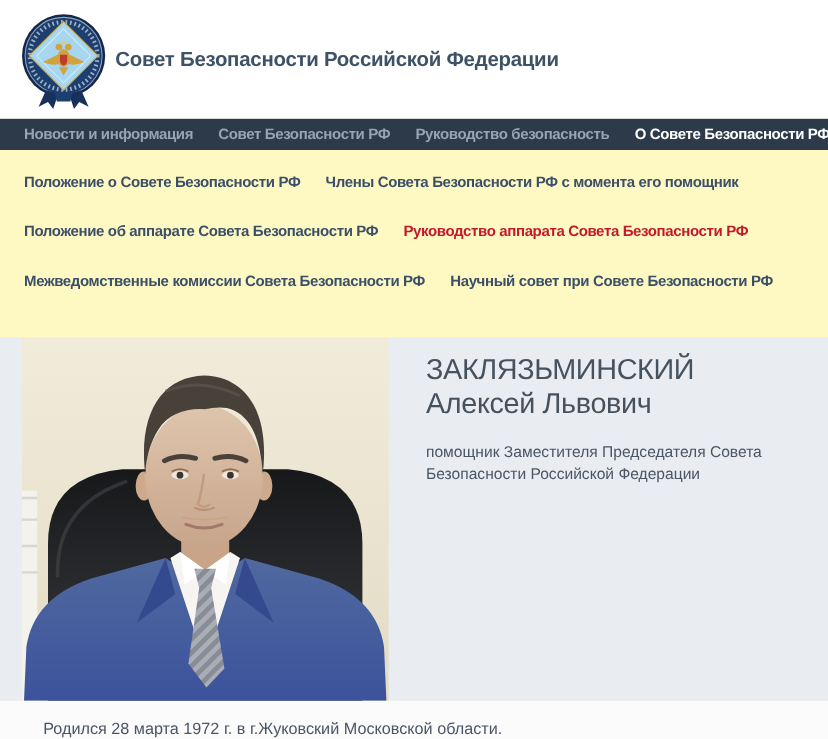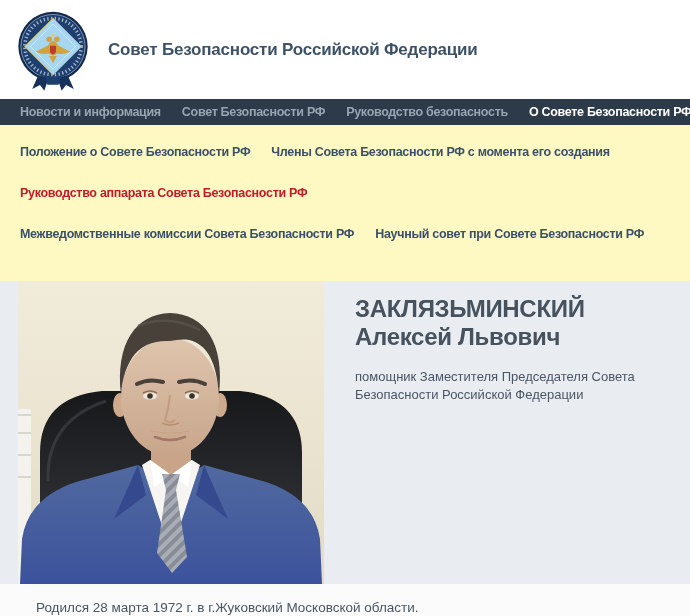--- a/index.html
+++ b/index.html
@@ -3,38 +3,38 @@
 <meta charset="utf-8">
 <style>
   * { margin:0; padding:0; box-sizing:border-box; }
   html,body { background:#ffffff; }
   body { font-family:"Liberation Sans","DejaVu Sans",sans-serif; width:690px; }
   .page { width:690px; height:616px; position:relative; overflow:hidden; background:#fff; }
 
   
   .site-header { height:99px; display:flex; align-items:center; padding:0 16px 0 14px; background:#fff; }
   .logo { width:78px; height:86px; flex:0 0 auto; cursor:pointer; }
-  .site-title { margin-left:16px; font-size:17px; font-weight:bold; color:#3d5266; letter-spacing:-0.2px; cursor:pointer; }
+  .site-title { margin-left:4px; font-size:17px; font-weight:bold; color:#3d5266; letter-spacing:-0.2px; cursor:pointer; }
 
   
   .main-nav { height:26px; background:#2d3a49; display:flex; align-items:center; padding:0 20px; gap:21px; }
   .nav-item { font-size:12.5px; font-weight:700; color:#97a4b2; letter-spacing:-0.3px; white-space:nowrap; cursor:pointer; }
   .nav-item.active { color:#ffffff; }
 
   
   .submenu { height:156px; background:#fef9c3; padding:20px 20px 0 20px; }
   .submenu-row { display:flex; gap:21px; margin-bottom:27px; }
   .submenu-link { font-size:12.5px; font-weight:700; color:#3b5068; letter-spacing:-0.3px; white-space:nowrap; cursor:pointer; }
   .submenu-link.active { color:#c2192b; }
 
   
   .content { height:303px; background:#e9ecf1; position:relative; }
   .photo { position:absolute; left:18px; top:0; width:306px; height:303px; display:block; }
   .profile-text { position:absolute; left:355px; top:14px; width:334px; }
-  .profile-surname, .profile-name { font-size:24px; font-weight:700; color:#47525f; line-height:28px; letter-spacing:-0.3px; }
+  .profile-surname, .profile-name { font-size:24px; font-weight:400; color:#47525f; line-height:28px; letter-spacing:-0.3px; }
   .profile-position { margin-top:17px; font-size:13px; line-height:18px; color:#4a5664; }
 
   
   .bio { height:43px; background:#fbfbfb; padding:16px 20px 0 36px; font-size:13.5px; color:#4a5664; }
 </style>
 </head>
 <body>
 
 <div class="page">
 
@@ -66,23 +66,24 @@
     <div class="nav-item">Новости и информация</div>
     <div class="nav-item">Совет Безопасности РФ</div>
     <div class="nav-item">Руководство безопасность</div>
     <div class="nav-item active">О Совете Безопасности РФ</div>
 
   </nav>
 
   <div class="submenu">
     <div class="submenu-row">
       <div class="submenu-link">Положение о Совете Безопасности РФ</div>
-      <div class="submenu-link">Члены Совета Безопасности РФ с момента его создания</div>
+      <div class="submenu-link">Члены Совета Безопасности РФ с момента его помощник</div>
     </div>
     <div class="submenu-row">
+      <div class="submenu-link">Положение об аппарате Совета Безопасности РФ</div>
       <div class="submenu-link active">Руководство аппарата Совета Безопасности РФ</div>
     </div>
     <div class="submenu-row">
       <div class="submenu-link">Межведомственные комиссии Совета Безопасности РФ</div>
       <div class="submenu-link">Научный совет при Совете Безопасности РФ</div>
     </div>
   </div>
 
   <div class="content">
 

